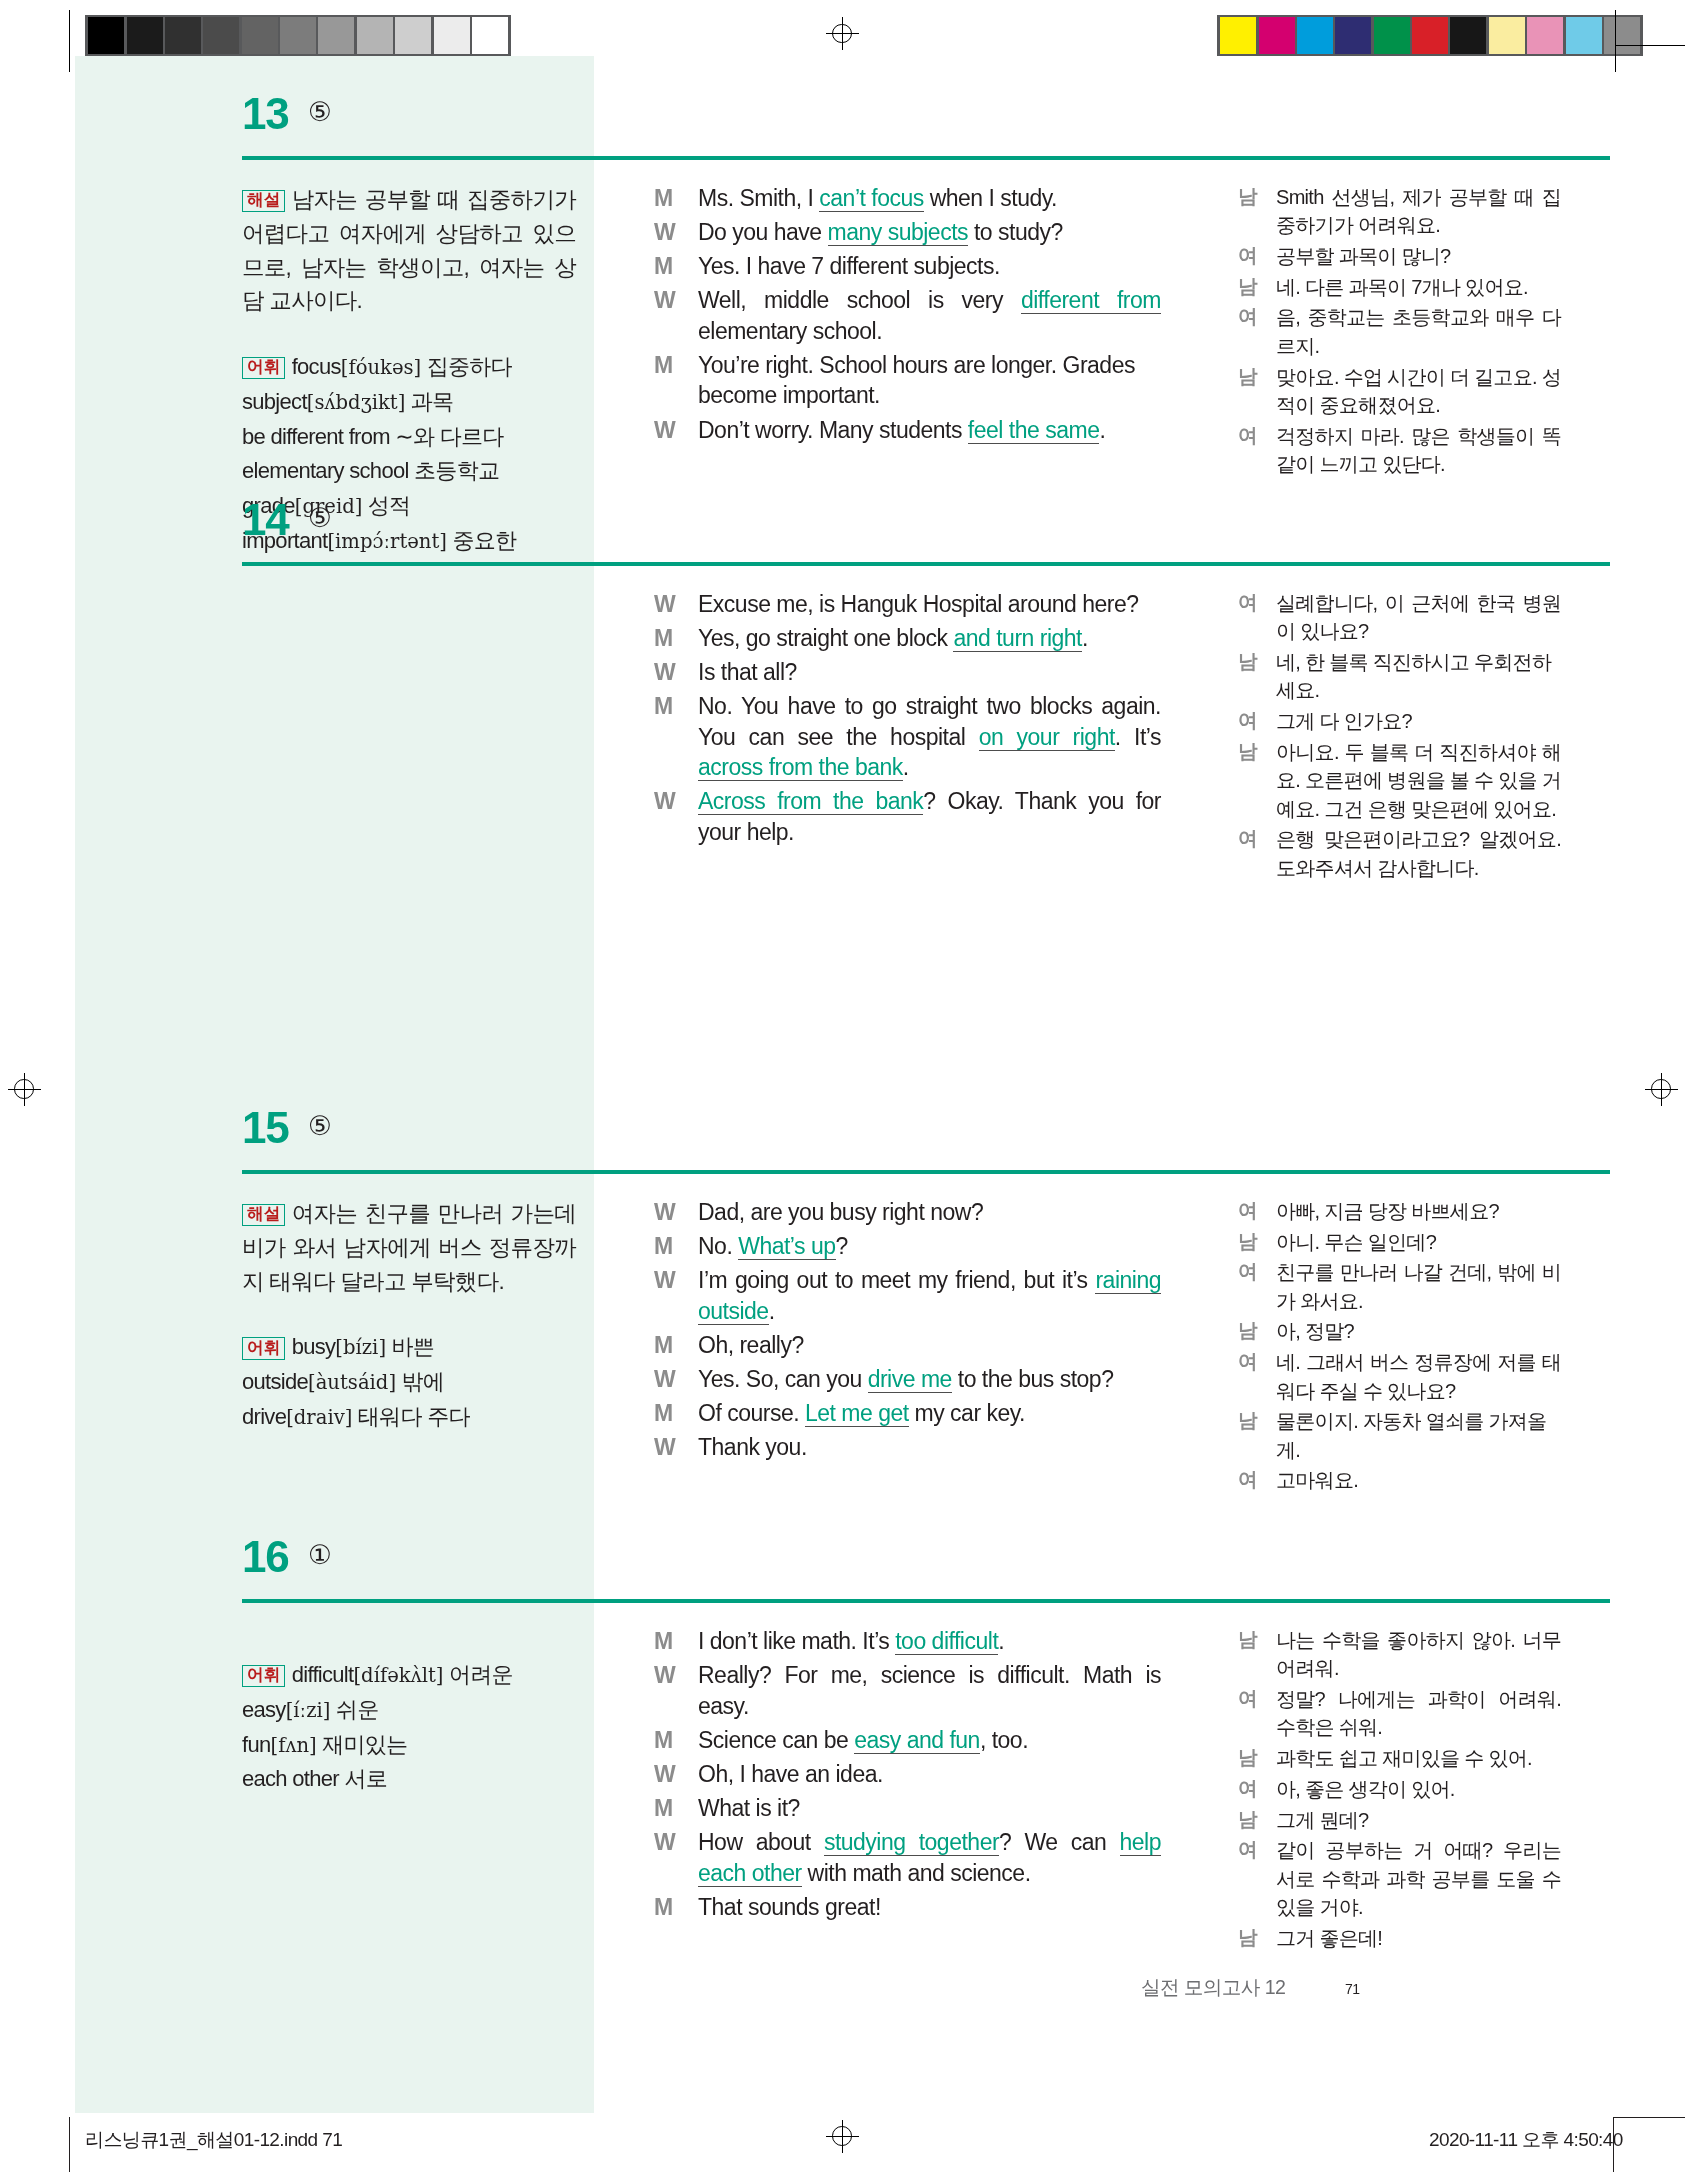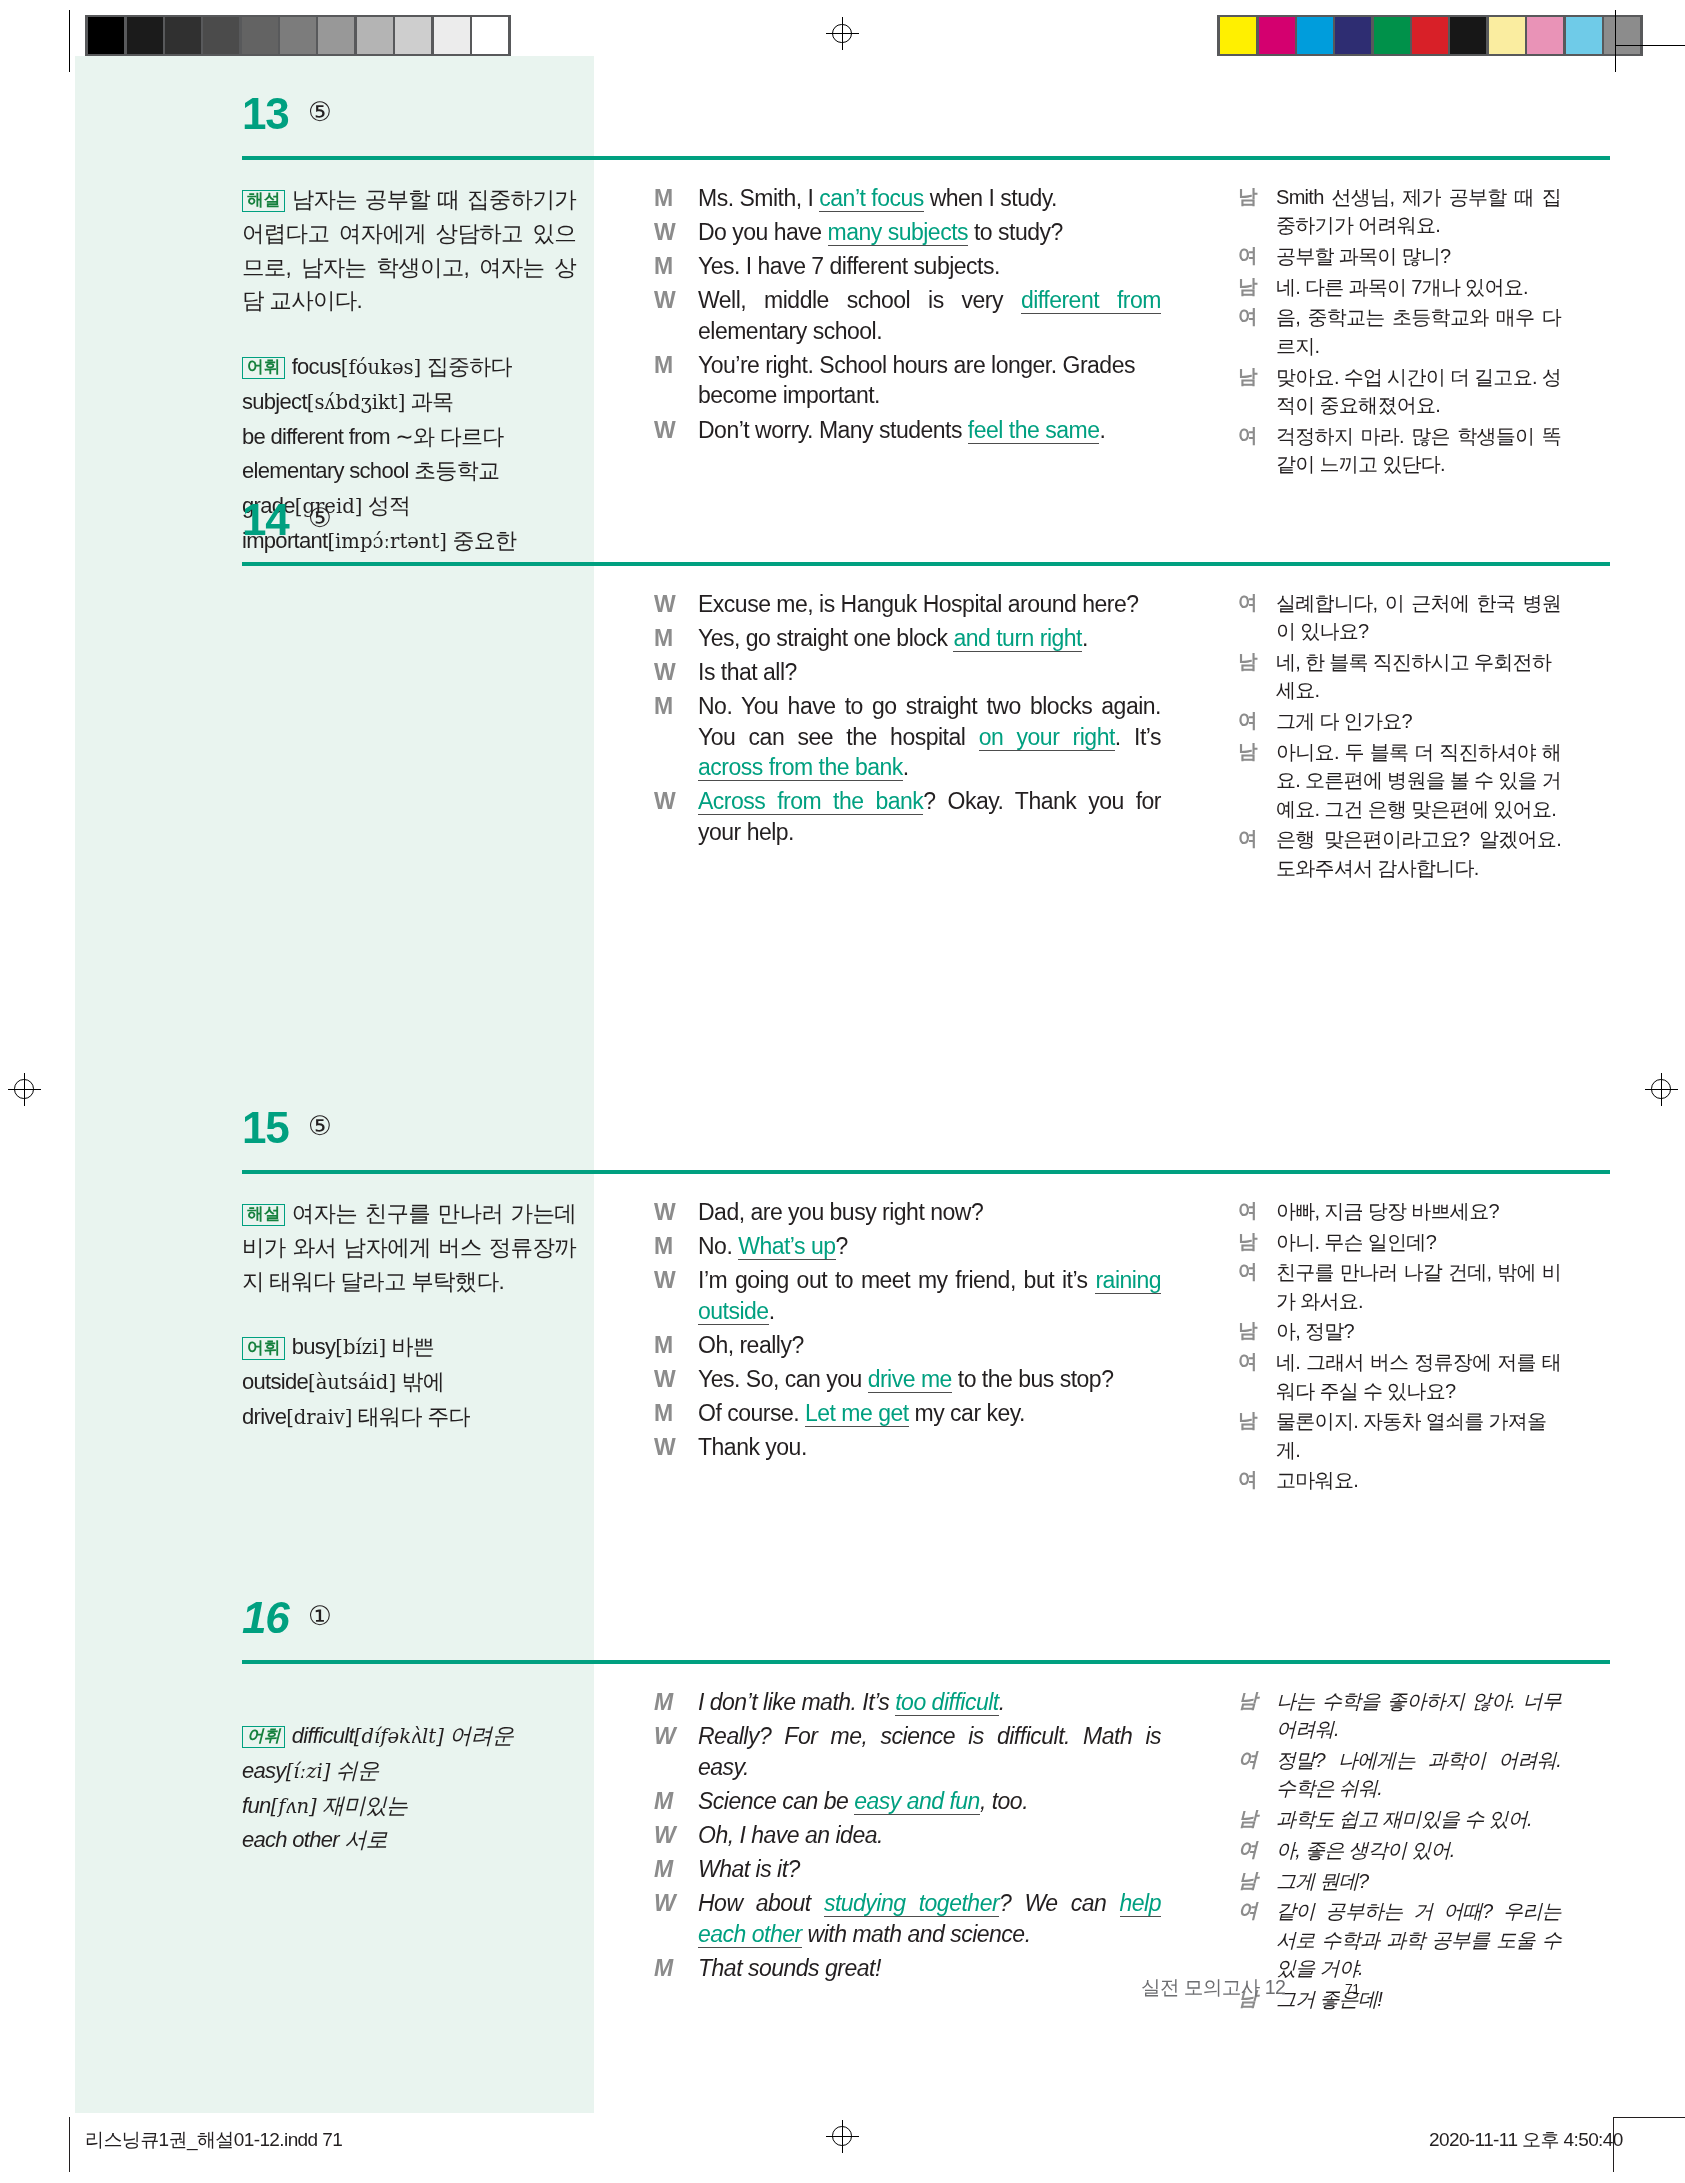--- a/index.html
+++ b/index.html
@@ -52,21 +52,21 @@
 
   
   .cols{position:absolute;left:0;top:0;width:1535px;}
   .col-left{position:absolute;left:167px;width:334px;}
   .col-mid{position:absolute;left:579px;width:507px;}
   .col-right{position:absolute;left:1163px;width:323px;}
 
   
   .tagline{font-size:22.5px;line-height:1.50;color:#231f20;text-align:justify;letter-spacing:-0.7px;}
   .tag{
-    display:inline-block;border:1.2px solid #00a080;color:#15803d;
+    display:inline-block;border:1.2px solid #00a080;color:#b91c1c;
     font-size:16.7px;font-weight:bold;padding:1.2px 4px 2.3px 4px;
     line-height:1;vertical-align:1.7px;margin-right:6.3px;letter-spacing:0;
   }
   .vocab{font-size:22px;line-height:1.58;color:#231f20;letter-spacing:-0.7px;margin-top:32px;}
   .vocab .w{color:#231f20;}
   .vocab .ipa{font-family:"DejaVu Serif","Liberation Serif",serif;font-size:19.6px;color:#231f20;letter-spacing:0;}
   .vocab .kr{color:#231f20;}
 
   
   .line{position:relative;padding-left:44px;font-size:23px;line-height:1.33;color:#231f20;margin-bottom:3.5px;letter-spacing:-0.5px;}
@@ -233,21 +233,21 @@
             <div class="kline"><span class="kspk">여</span><span>아빠, 지금 당장 바쁘세요?</span></div>
             <div class="kline"><span class="kspk">남</span><span>아니. 무슨 일인데?</span></div>
             <div class="kline just"><span class="kspk">여</span><span>친구를 만나러 나갈 건데, 밖에 비가 와서요.</span></div>
             <div class="kline"><span class="kspk">남</span><span>아, 정말?</span></div>
             <div class="kline just"><span class="kspk">여</span><span>네. 그래서 버스 정류장에 저를 태워다 주실 수 있나요?</span></div>
             <div class="kline"><span class="kspk">남</span><span>물론이지. 자동차 열쇠를 가져올게.</span></div>
             <div class="kline"><span class="kspk">여</span><span>고마워요.</span></div>
           </div>
         </div>
       </div>
-      <div class="qblock" style="top: 1539px; font-style: italic;">
+      <div class="qblock" style="top: 1478px;">
         <div class="qhead">
           <div class="qnum">16</div>
           <div class="qans">①</div>
           <div class="rule" style="top: 65px;"></div>
         </div>
         <div class="cols" style="top: 92px;">
           <div class="col-left">
             <div class="vocab">
               <div><span class="tag">어휘</span><span class="w">difficult</span><span class="ipa">[dífəkʌ̀lt]</span><span class="kr"> 어려운</span></div>
               <div><span class="w">easy</span><span class="ipa">[íːzi]</span><span class="kr"> 쉬운</span></div>

